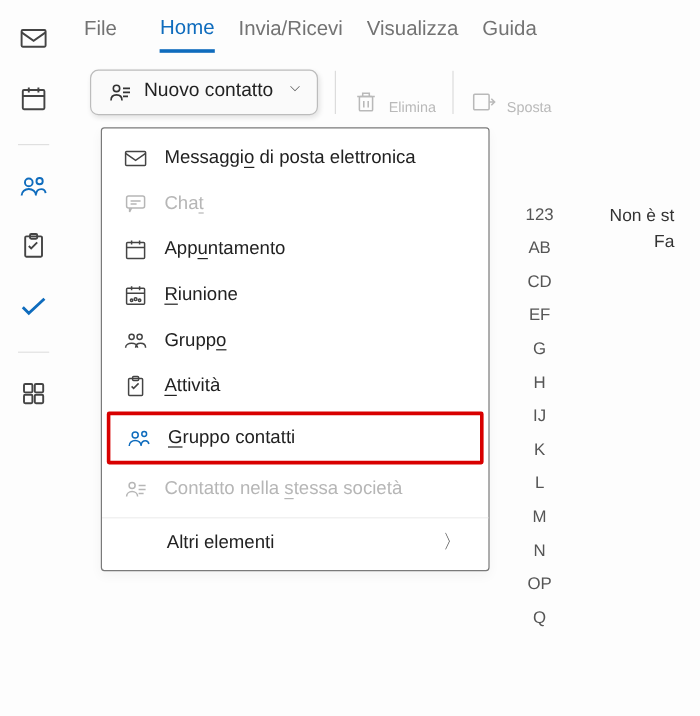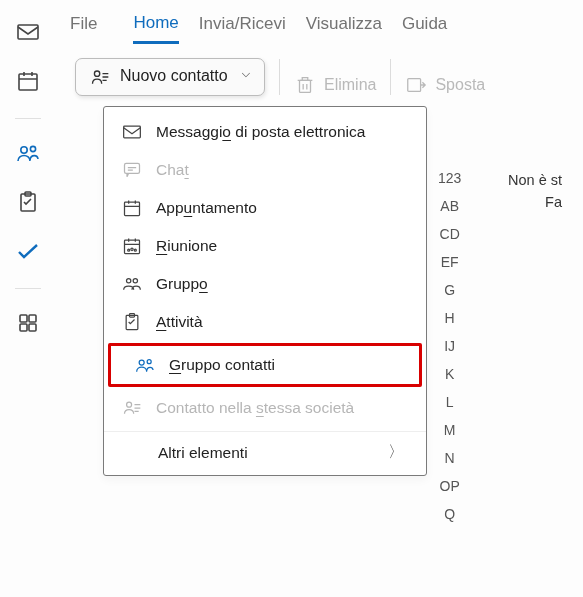--- a/index.html
+++ b/index.html
@@ -71,58 +71,57 @@
     border-radius:7px;
     padding: 8px 14px 8px 14px;
     font-size:16px;
     box-shadow: 1px 2px 4px rgba(0,0,0,0.1);
     cursor:pointer;
   }
   .new-contact-btn .chev { font-size:11px; color:#555; margin-left:4px;}
   .toolbar-sep { width:1px; height:36px; background:#dcdcdc; }
   .toolbar-ghost {
     display:flex;
-    align-items:center;
+    align-items:flex-end;
     gap:8px;
     color:#b9b9b9;
-    font-size:16px;
+    font-size:12px;
     margin-top:15px;
   }
   .toolbar-ghost svg { width:22px; height:22px; stroke:#b9b9b9; fill:none; stroke-width:1.4;}
   
   .dropdown {
     position:absolute;
     left:84px;
     top:106px;
     width: 324px;
     background:#fff;
     border:1px solid #7a7a7a;
     border-radius:3px;
     padding:6px 0;
     box-shadow: 0 4px 10px rgba(0,0,0,0.04);
-    margin-left: 19px;
   }
   .dropdown .item {
     display:flex;
     align-items:center;
     gap:14px;
     padding:9px 18px;
     font-size:15.5px;
     cursor:pointer;
   }
   .dropdown .item.disabled { color:#b6b6b6; cursor:default;}
   .dropdown .item svg { width:20px; height:20px; stroke:#444; fill:none; stroke-width:1.5; flex-shrink:0;}
   .dropdown .item.disabled svg { stroke:#b6b6b6;}
   .dropdown .u { text-decoration: underline; text-decoration-thickness:1px; text-underline-offset:3px;}
   .dropdown .highlight {
     border: 3.5px solid #d80000;
     border-radius:2px;
     margin: 2px 4px;
   }
-  .dropdown .highlight .item { padding:9px 24px;}
+  .dropdown .highlight .item { padding:9px 14px;}
   .dropdown .more {
     display:flex;
     justify-content:space-between;
     align-items:center;
     padding:10px 22px 6px 54px;
     font-size:15.5px;
     border-top:1px solid #eee;
     margin-top:4px;
     cursor:pointer;
   }

